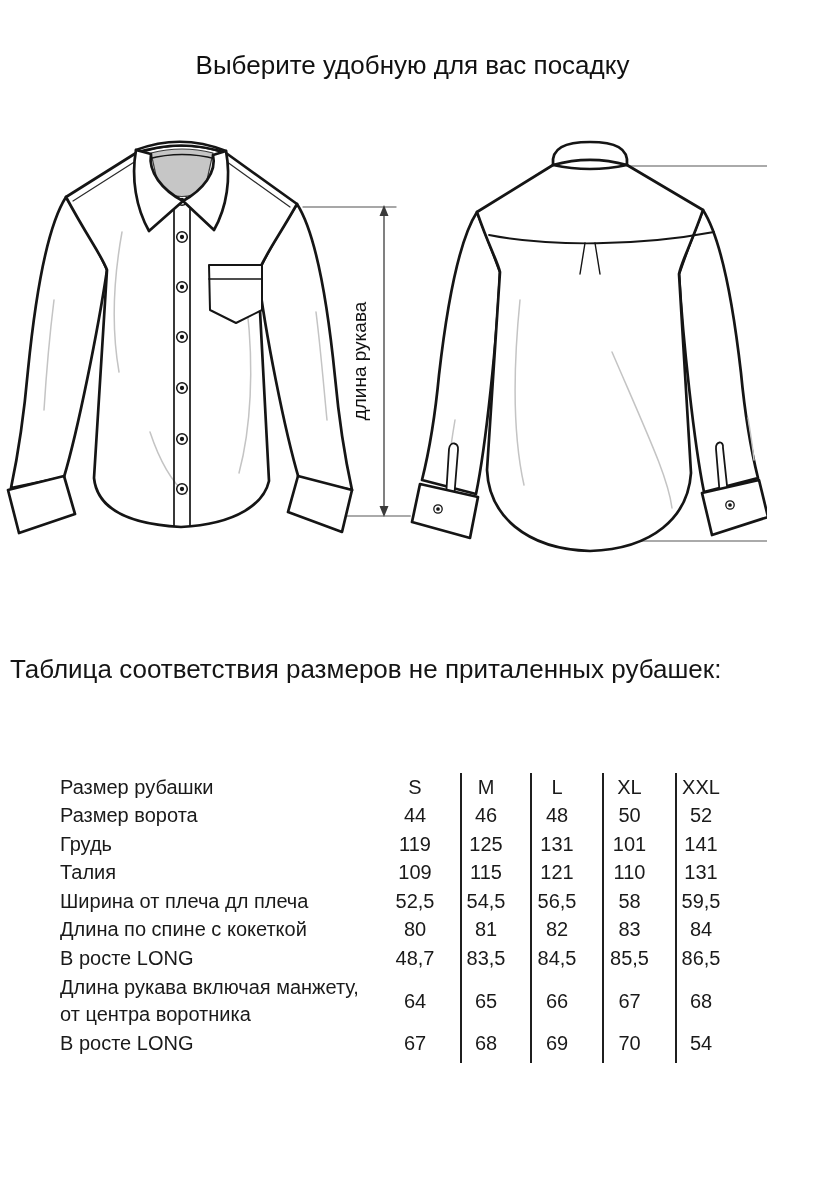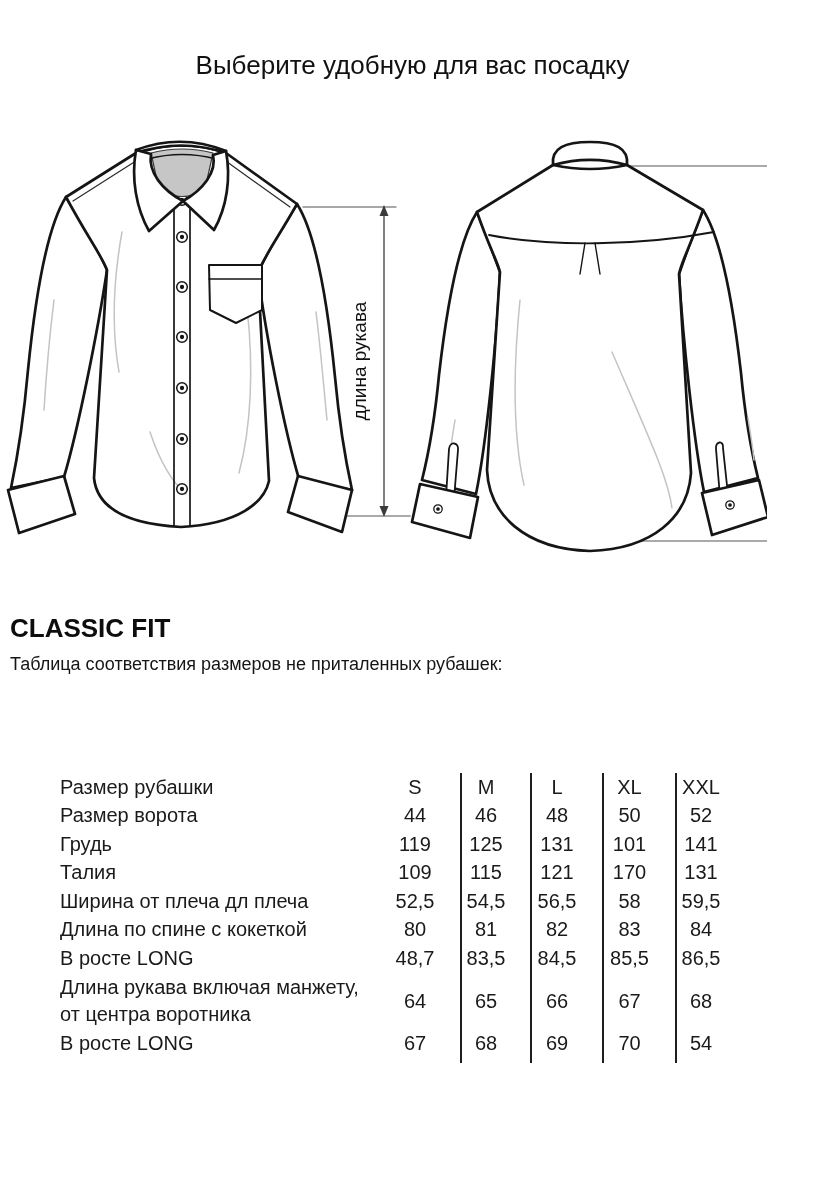--- a/index.html
+++ b/index.html
@@ -11,21 +11,21 @@
     position:absolute; top:50px; left:0; width:825px;
     text-align:center; font-size:26px; font-weight:400; color:#111;
   }
   .diagram-svg { position:absolute; top:0; left:0; }
   .heading {
     position:absolute; left:10px; top:613px;
     font-size:26px; font-weight:800; letter-spacing:0px; color:#0d0d0d;
   }
   .subtitle {
     position:absolute; left:10px; top:654px;
-    font-size:18px; font-weight:400; color:#151515;
+    font-size:26px; font-weight:400; color:#151515;
   }
   .size-table {
     position:absolute; left:40px; top:773px;
     display:grid; grid-template-columns:330px 70px 70px 72px 73px 70px;
     font-size:20px; color:#1a1a1a;
   }
   .cell { display:flex; align-items:center;margin-left:20px; }
   .lab  { justify-content:flex-start; white-space:pre-line; line-height:1.35; }
   .val  { justify-content:center; }
   .val.b { border-left:2px solid #1f1f1f; }
@@ -164,21 +164,20 @@
           <circle cx="438" cy="509" r="1.2" fill="#151515"></circle>
         <circle cx="730" cy="505" r="4.2"></circle>
           <circle cx="730" cy="505" r="1.2" fill="#151515"></circle>
       </g>
 
       <path d="M 553,165 C 551,148 565,142 590,142 C 615,142 629,148 627,165
                C 602,158 578,158 553,165 Z"></path>
     </g>
   </svg>
 
-  <div class="heading">CLASSIC FIT</div>
   <div class="subtitle">Таблица соответствия размеров не приталенных рубашек:</div>
 
   <div class="size-table">
 
     <div class="cell lab h">Размер рубашки</div>
     <div class="cell val h">S</div>
     <div class="cell val b h">M</div>
     <div class="cell val b h">L</div>
     <div class="cell val b h">XL</div>
     <div class="cell val b h">XXL</div>
@@ -194,21 +193,21 @@
     <div class="cell val h">119</div>
     <div class="cell val b h">125</div>
     <div class="cell val b h">131</div>
     <div class="cell val b h">101</div>
     <div class="cell val b h">141</div>
 
     <div class="cell lab h">Талия</div>
     <div class="cell val h">109</div>
     <div class="cell val b h">115</div>
     <div class="cell val b h">121</div>
-    <div class="cell val b h">170</div>
+    <div class="cell val b h">110</div>
     <div class="cell val b h">131</div>
 
     <div class="cell lab h">Ширина от плеча дл плеча</div>
     <div class="cell val h">52,5</div>
     <div class="cell val b h">54,5</div>
     <div class="cell val b h">56,5</div>
     <div class="cell val b h">58</div>
     <div class="cell val b h">59,5</div>
 
     <div class="cell lab h">Длина по спине с кокеткой</div>

